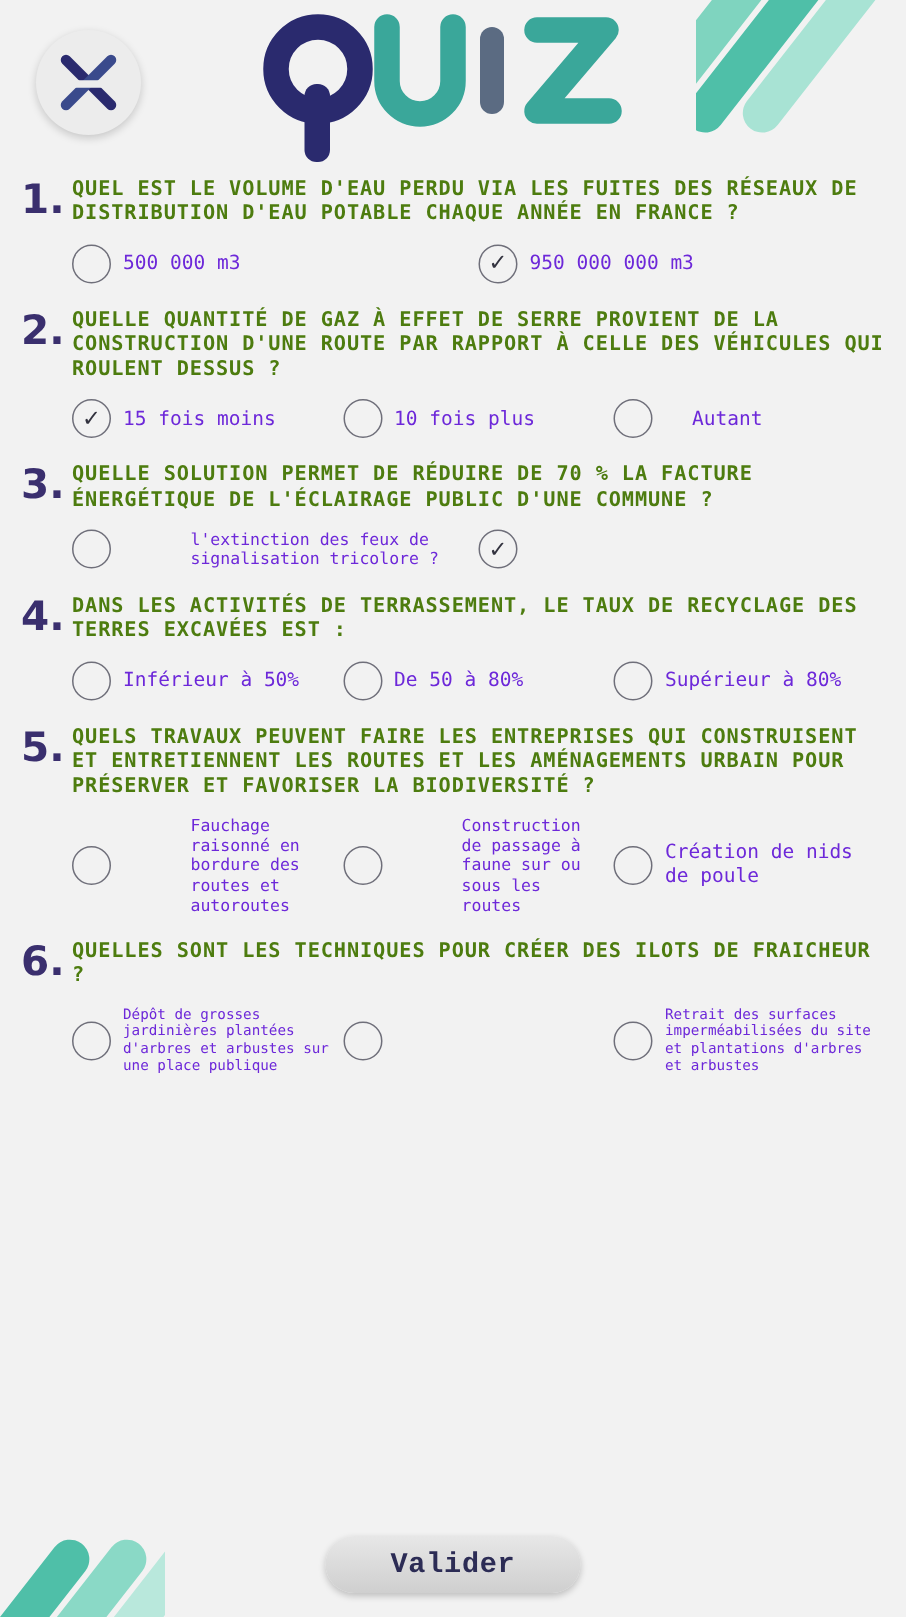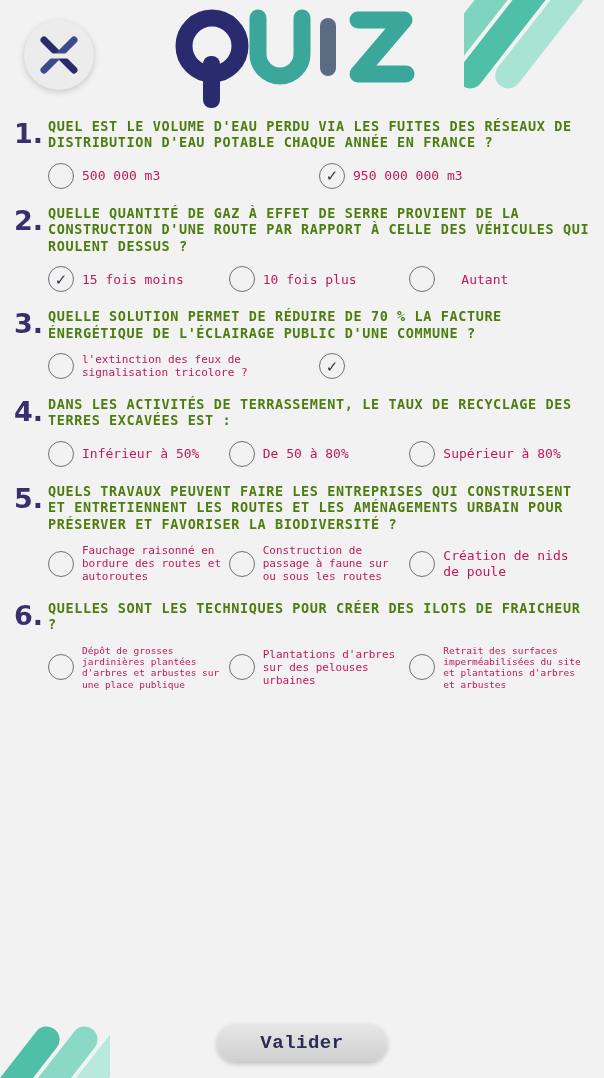--- a/index.html
+++ b/index.html
@@ -126,25 +126,25 @@
   }
   .radio .check {
     display: none;
     font-size: 15px;
     color: #33333f;
     line-height: 1;
   }
   .radio.checked .check { display: block; }
   .opt-label {
     font-size: 13px;
-    color: #be185d;
+    color: #6d28d9;
     line-height: 1.2;
     font-family: "DejaVu Sans Mono", monospace;
   }
-  .opt-label.sm { font-size: 11px; }
+  .opt-label.sm { font-size: 11px; margin-left: 45px; }
   .opt-label.xs { font-size: 9.5px; }
   .opt-label.center { }
 
   
   .footer {
     position: absolute;
     left: 0; right: 0; bottom: 16px;
     display: flex;
     justify-content: center;
   }
@@ -313,21 +313,20 @@
       <div class="q-num">6.</div>
       <div class="q-body">
         <div class="q-text">QUELLES SONT LES TECHNIQUES POUR CRÉER DES ILOTS DE FRAICHEUR ?</div>
         <div class="options">
           <div class="opt">
             <span class="radio"></span>
             <span class="opt-label xs center">Dépôt de grosses jardinières plantées d'arbres et arbustes sur une place publique</span>
           </div>
           <div class="opt">
             <span class="radio"></span>
-            <span class="opt-label sm center">Plantations d'arbres sur des pelouses urbaines</span>
           </div>
           <div class="opt">
             <span class="radio"></span>
             <span class="opt-label xs center">Retrait des surfaces imperméabilisées du site et plantations d'arbres et arbustes</span>
           </div>
         </div>
       </div>
     </div>
 
   </div>

